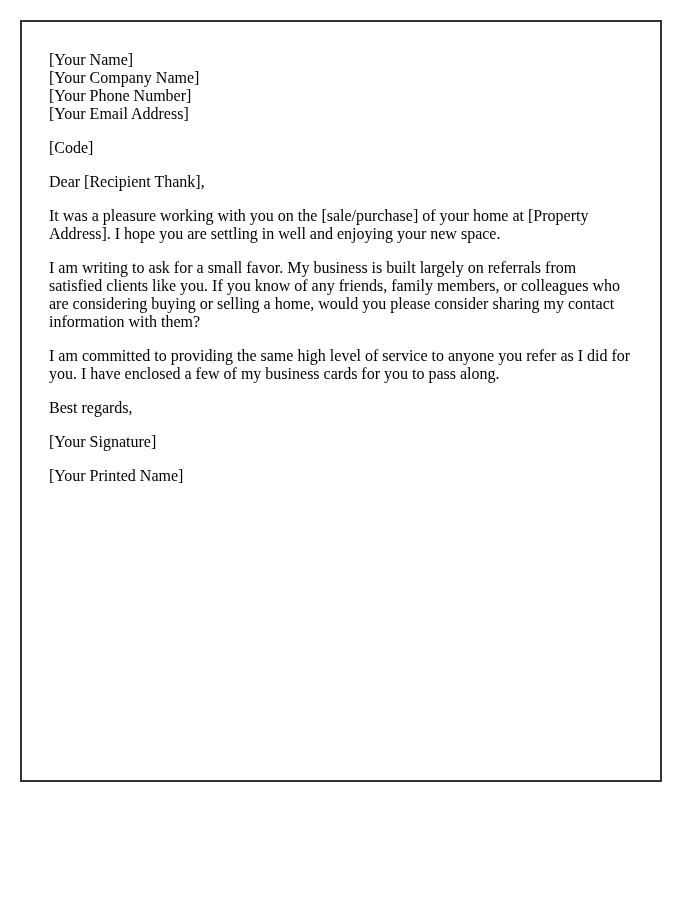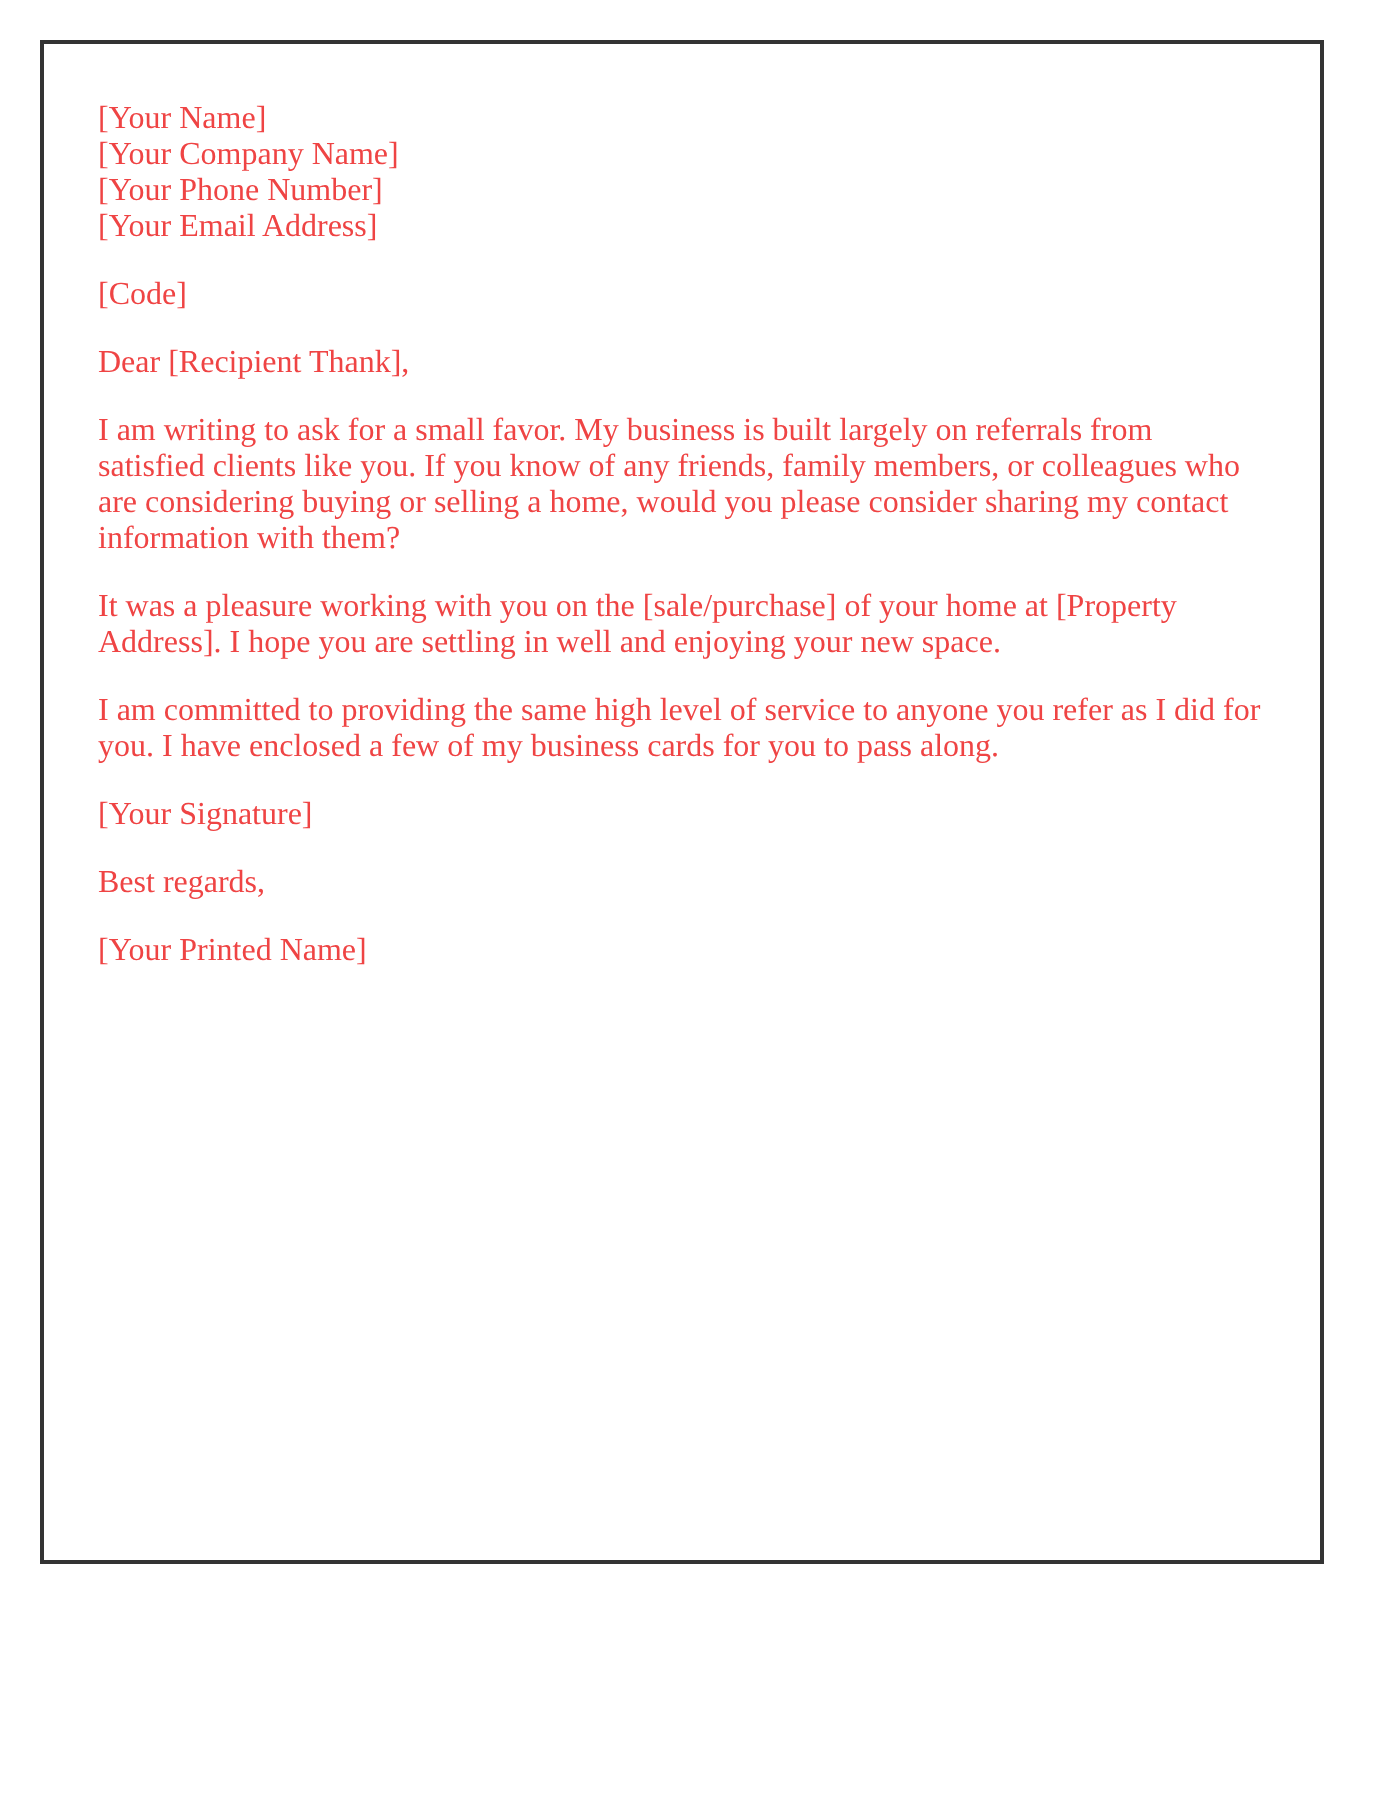--- a/index.html
+++ b/index.html
@@ -21,43 +21,43 @@
     height: 762px;
     box-sizing: border-box;
     border: 2px solid #333333;
     background: #ffffff;
     overflow: hidden;
   }
   .content {
     padding: 13px 27px;
     font-size: 16px;
     line-height: 18px;
-    color: #ef4444;
+    color: #000000;
   }
   .content p {
     margin: 16px 0;
     white-space: pre;
   }
 </style>
 </head>
 <body>
 
 <div class="page">
   <div class="content">
     <p>[Your Name]
 [Your Company Name]
 [Your Phone Number]
 [Your Email Address]</p>
     <p>[Code]</p>
     <p>Dear [Recipient Thank],</p>
+    <p>It was a pleasure working with you on the [sale/purchase] of your home at [Property
+Address]. I hope you are settling in well and enjoying your new space.</p>
     <p>I am writing to ask for a small favor. My business is built largely on referrals from
 satisfied clients like you. If you know of any friends, family members, or colleagues who
 are considering buying or selling a home, would you please consider sharing my contact
 information with them?</p>
-    <p>It was a pleasure working with you on the [sale/purchase] of your home at [Property
-Address]. I hope you are settling in well and enjoying your new space.</p>
     <p>I am committed to providing the same high level of service to anyone you refer as I did for
 you. I have enclosed a few of my business cards for you to pass along.</p>
+    <p>Best regards,</p>
     <p>[Your Signature]</p>
-    <p>Best regards,</p>
     <p>[Your Printed Name]</p>
   </div>
 </div>
 
 </body></html>

